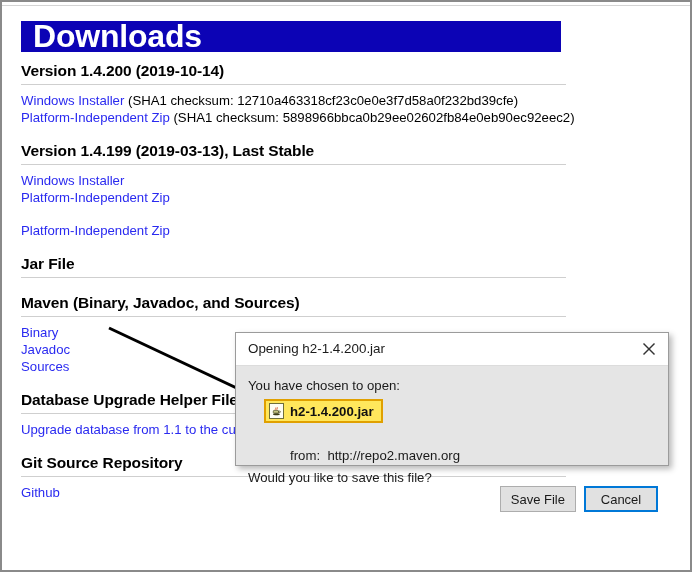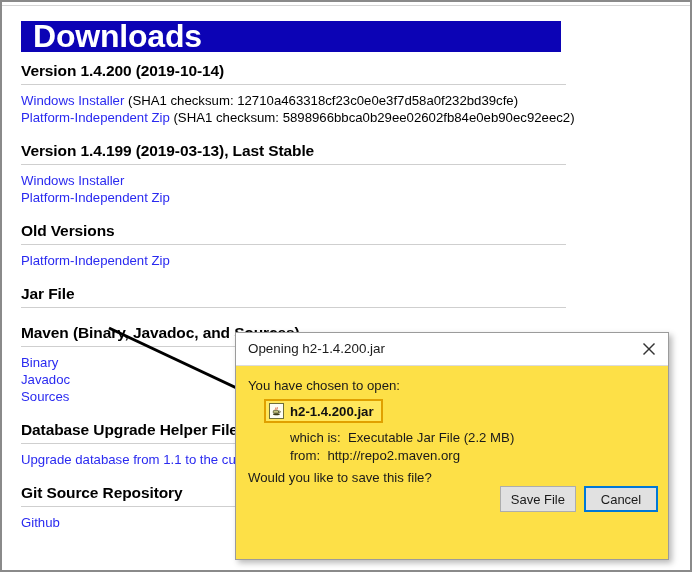--- a/index.html
+++ b/index.html
@@ -77,22 +77,22 @@
     line-height: 15px;
   }
 
   
   #arrow { position: absolute; left: 0; top: 0; width: 692px; height: 572px; pointer-events: none; }
 
   
   #dialog {
     position: absolute;
     left: 233px; top: 330px;
-    width: 434px; height: 228px;
-    background: #fde047;
+    width: 434px; height: 134px;
+    background: #e5e5e5;
     border: 1px solid #9b9b9b;
     box-shadow: 3px 3px 6px rgba(0,0,0,0.28);
     font-family: "Liberation Sans", sans-serif;
   }
   #dlg-title {
     position: relative;
     height: 33px;
     background: #ffffff;
     border-bottom: 1px solid #dcdcdc;
   }
@@ -192,21 +192,20 @@
           <div class="line">
             <a class="lnk" href="#">Windows Installer</a>
           </div>
           <div class="line">
             <a class="lnk" href="#">Platform-Independent Zip</a>
           </div>
         </div>
       </div>
 
       <div class="sect-wrap">
-        <h2 class="sect">Old Versions</h2>
         <div class="links">
           <div class="line">
             <a class="lnk" href="#">Platform-Independent Zip</a>
           </div>
         </div>
       </div>
 
       <div class="sect-wrap">
         <h2 class="sect">Jar File</h2>
       </div>
@@ -275,24 +274,20 @@
             <path d="M4 11.2c0-0.7 1.3-1 3.4-1s3.4 0.3 3.4 1-1.3 1-3.4 1-3.4-0.3-3.4-1z" fill="#3d3d14"></path>
             <rect x="4.3" y="7.6" width="5.2" height="2.4" rx="0.4" fill="#cfcf8a" stroke="#4a4a1c" stroke-width="0.7"></rect>
             <path d="M9.7 8.1h1c0.5 0 0.8 0.3 0.8 0.7s-0.3 0.7-0.8 0.7h-1z" fill="none" stroke="#4a4a1c" stroke-width="0.7"></path>
             <path d="M6.4 6.9c-0.7-0.9 0.9-1.3 0.4-2.3" fill="none" stroke="#d04a1e" stroke-width="0.9"></path>
             <path d="M8 6.9c-0.7-0.9 0.9-1.4 0.3-2.6" fill="none" stroke="#d04a1e" stroke-width="0.9"></path>
           </svg>
         </span>
         <span class="fname">h2-1.4.200.jar</span>
       </div>
 
-      <div id="d-which" class="d-txt">
-        <span class="d-lbl">which is:</span>
-        &nbsp;<span class="d-val">Executable Jar File (2.2 MB)</span>
-      </div>
 
       <div id="d-from" class="d-txt">
         <span class="d-lbl">from:</span>
         &nbsp;<span class="d-val">http://repo2.maven.org</span>
       </div>
 
       <div id="d-ask" class="d-txt">Would you like to save this file?</div>
 
       <div id="d-buttons">
         <button class="btn">Save File</button>

